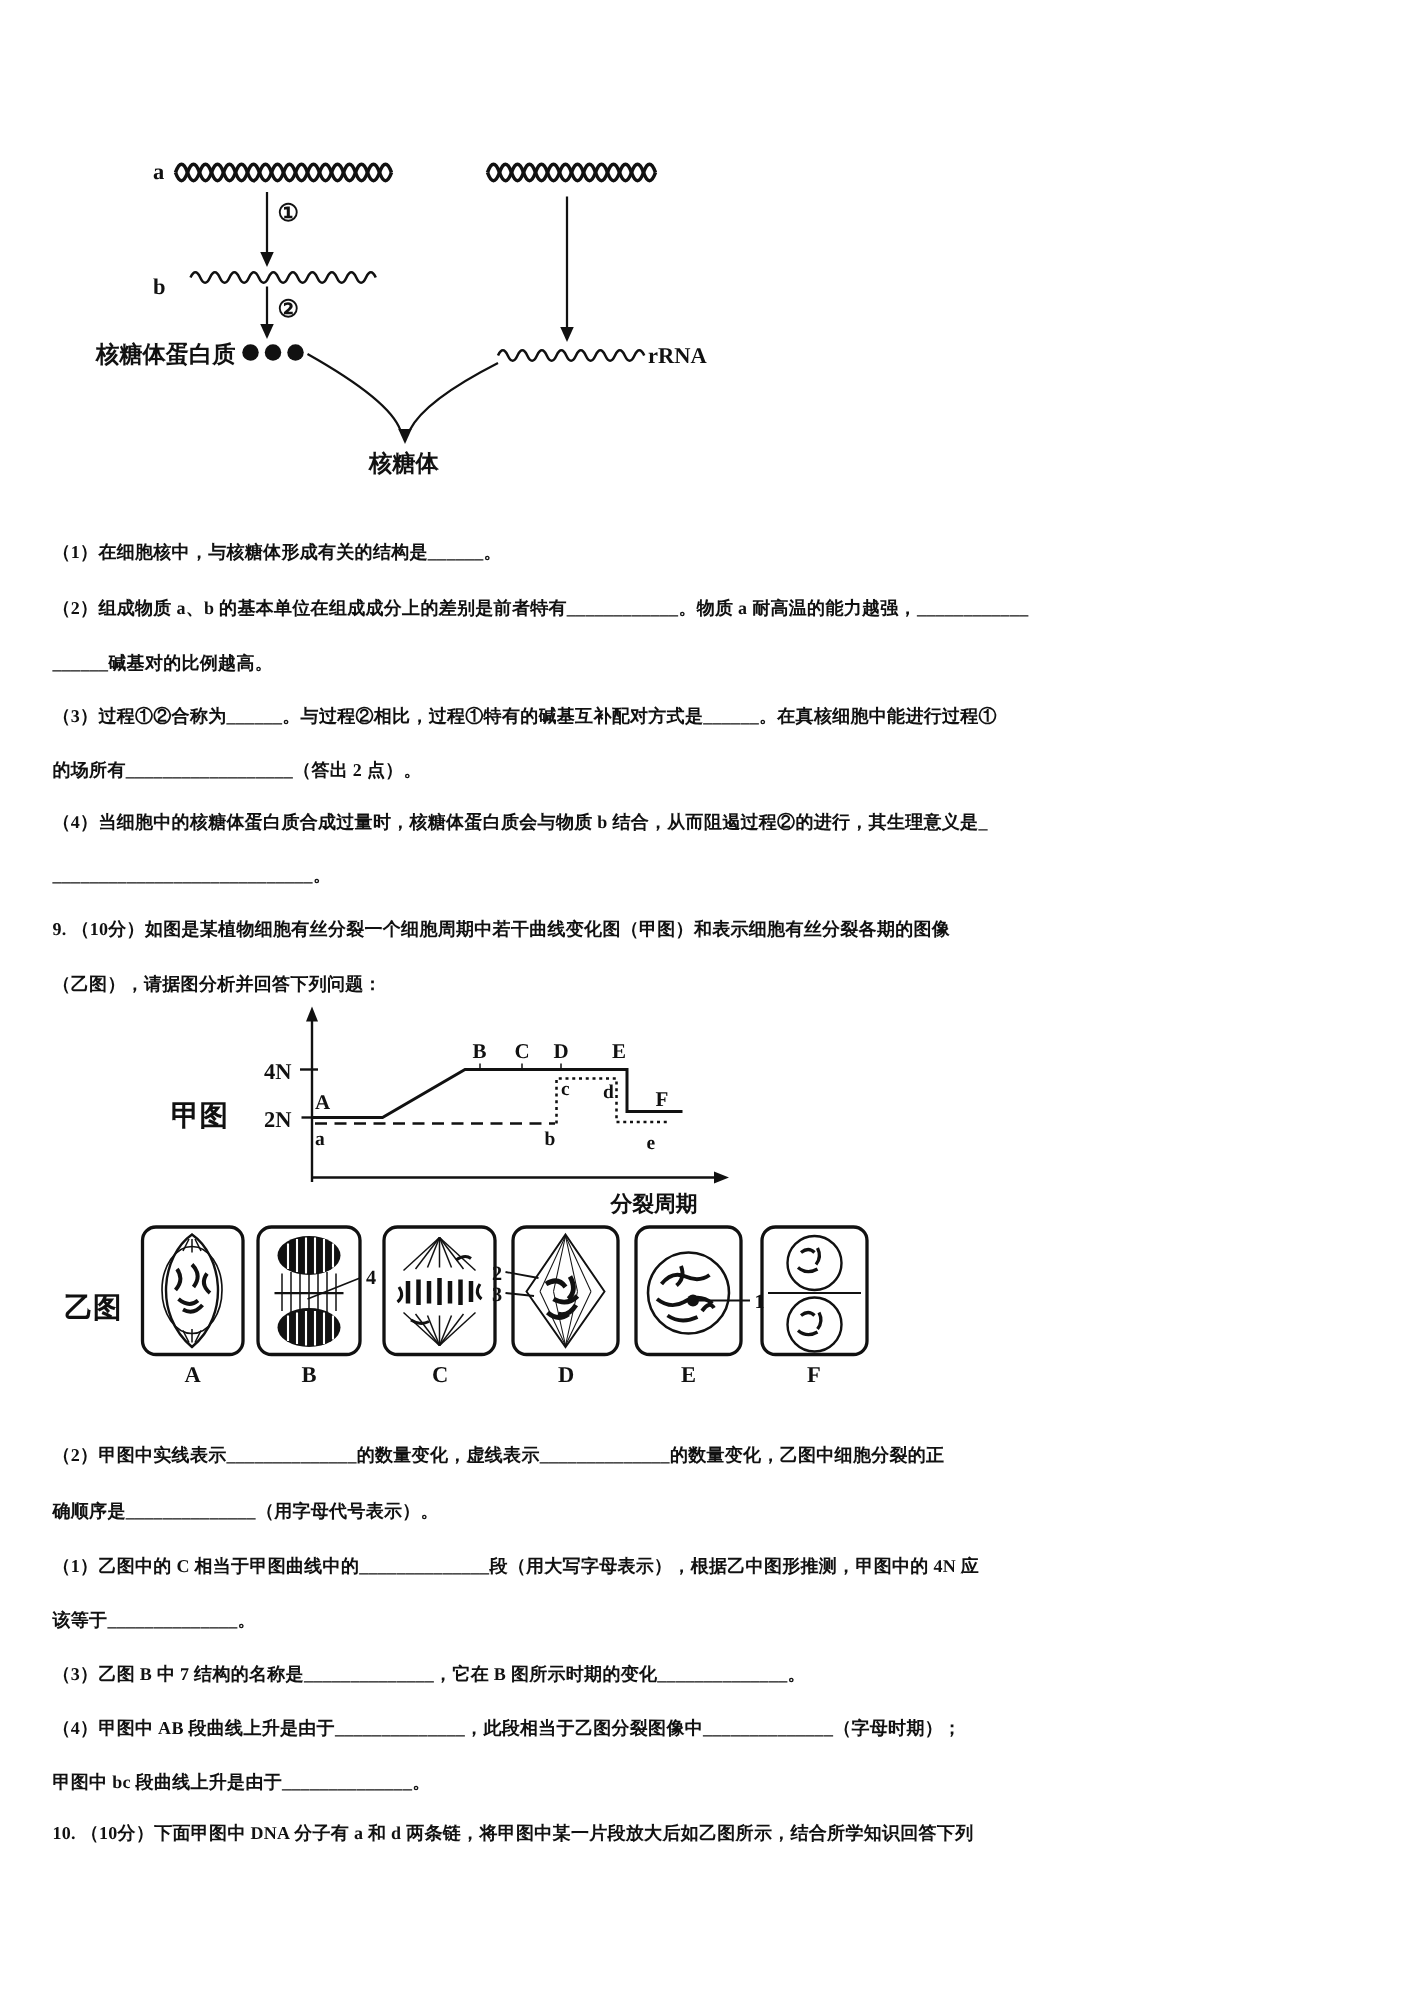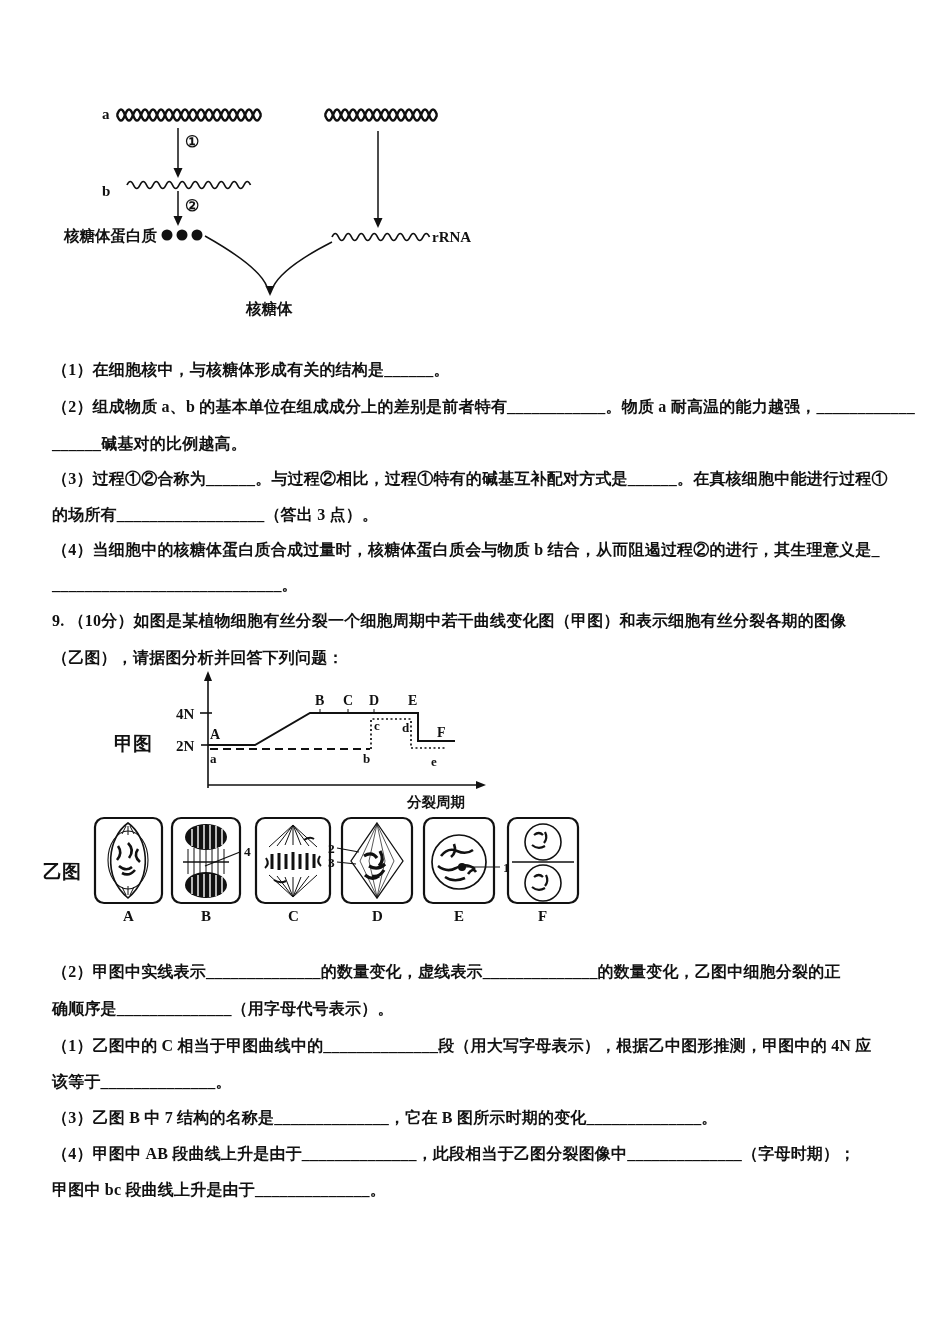--- a/index.html
+++ b/index.html
@@ -2,22 +2,22 @@
 <html><head>
 <meta charset="utf-8">
 <style>
   html,body{margin:0;padding:0;background:#ffffff;}
   .page{
     position:relative;width:950px;height:1344px;background:#ffffff;
     color:#111;font-family:"Liberation Serif","DejaVu Serif",serif;
     overflow:hidden;
   }
   .line{
-    position:absolute;left:52px;height:24px;
-    font-size:16px;font-weight:600;letter-spacing:.2px;white-space:nowrap;
+    position:absolute;left:35px;height:24px;
+    font-size:12px;font-weight:600;letter-spacing:.2px;white-space:nowrap;
   }
   svg{position:absolute;}
   svg text{fill:#111;font-family:"Liberation Serif","DejaVu Serif",serif;font-weight:bold;}
   .stroke{stroke:#111;fill:none;}
   .fill{fill:#111;stroke:none;}
 </style>
 </head>
 <body>
 
 <div class="page">
@@ -65,21 +65,21 @@
       <path class="stroke" stroke-width="1.5" d="M277,147 Q228,172 218,192"></path>
       <path class="fill" d="M215,201 l-4.5,-10 9,0 z"></path>
     </g>
     <text x="191" y="219" font-size="15.5">核糖体</text>
   </svg>
 
   <div class="line" style="top:360px">（1）在细胞核中，与核糖体形成有关的结构是______。</div>
   <div class="line" style="top:397px">（2）组成物质 a、b 的基本单位在组成成分上的差别是前者特有____________。物质 a 耐高温的能力越强，____________</div>
   <div class="line" style="top:434px">______碱基对的比例越高。</div>
   <div class="line" style="top:469px">（3）过程①②合称为______。与过程②相比，过程①特有的碱基互补配对方式是______。在真核细胞中能进行过程①</div>
-  <div class="line" style="top:505px">的场所有__________________（答出 3 点）。</div>
+  <div class="line" style="top:505px">的场所有__________________（答出 2 点）。</div>
   <div class="line" style="top:540px">（4）当细胞中的核糖体蛋白质合成过量时，核糖体蛋白质会与物质 b 结合，从而阻遏过程②的进行，其生理意义是_</div>
   <div class="line" style="top:575px">____________________________。</div>
 
   <div class="line" style="top:611px">9. （10分）如图是某植物细胞有丝分裂一个细胞周期中若干曲线变化图（甲图）和表示细胞有丝分裂各期的图像</div>
   <div class="line" style="top:648px">（乙图），请据图分析并回答下列问题：</div>
 
   <svg style="left:50px;top:668px" width="560" height="150" viewBox="0 0 560 150">
     <text x="64" y="82" font-size="19">甲图</text>
     <g>
       <line class="stroke" stroke-width="1.6" x1="158" y1="120" x2="158" y2="10"></line>
@@ -271,14 +271,15 @@
   </svg>
 
   <div class="line" style="top:962px">（2）甲图中实线表示______________的数量变化，虚线表示______________的数量变化，乙图中细胞分裂的正</div>
   <div class="line" style="top:999px">确顺序是______________（用字母代号表示）。</div>
   <div class="line" style="top:1036px">（1）乙图中的 C 相当于甲图曲线中的______________段（用大写字母表示），根据乙中图形推测，甲图中的 4N 应</div>
   <div class="line" style="top:1072px">该等于______________。</div>
   <div class="line" style="top:1108px">（3）乙图 B 中 7 结构的名称是______________，它在 B 图所示时期的变化______________。</div>
   <div class="line" style="top:1144px">（4）甲图中 AB 段曲线上升是由于______________，此段相当于乙图分裂图像中______________（字母时期）；</div>
   <div class="line" style="top:1180px">甲图中 bc 段曲线上升是由于______________。</div>
 
+  <div class="line" style="top:1214px">10. （10分）下面甲图中 DNA 分子有 a 和 d 两条链，将甲图中某一片段放大后如乙图所示，结合所学知识回答下列</div>
 
 </div>
 
 </body></html>

